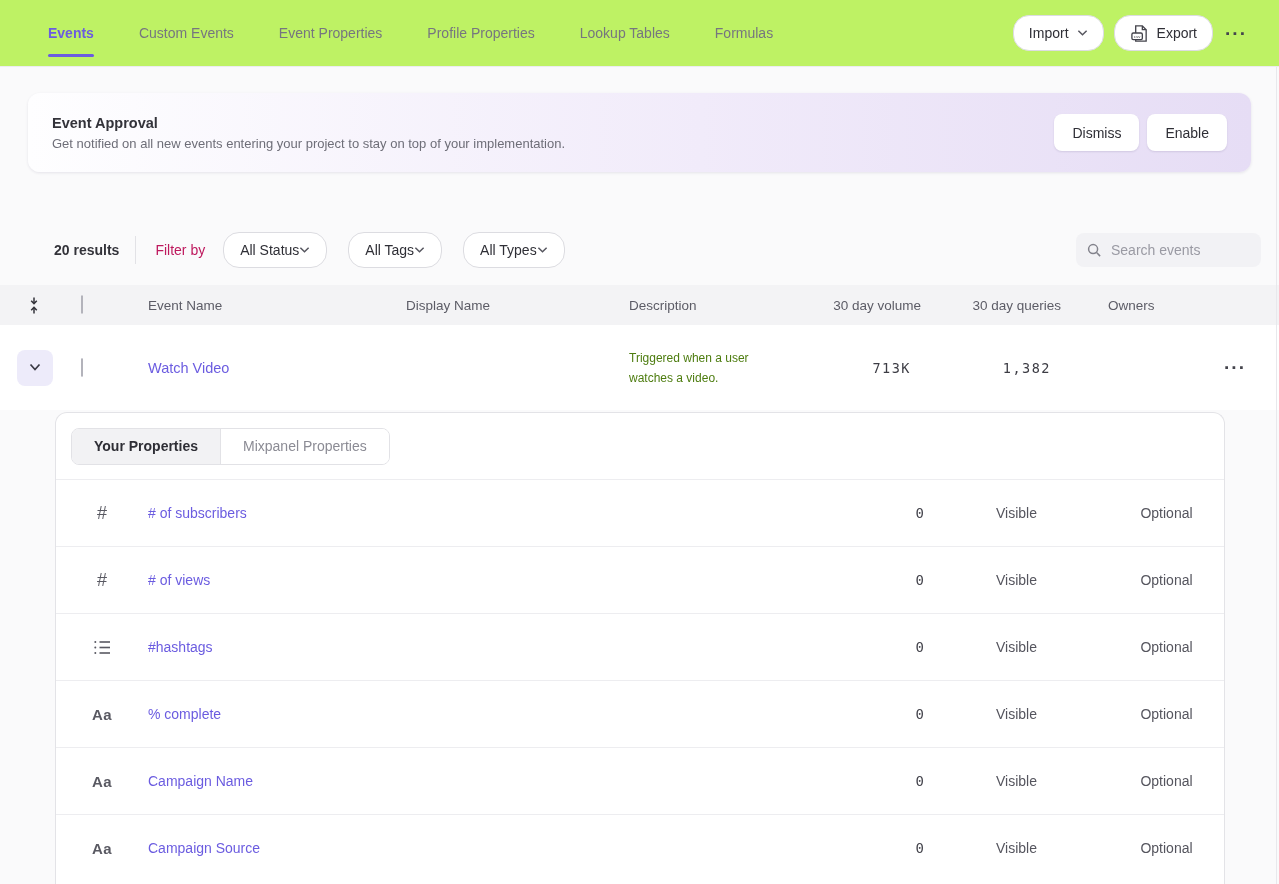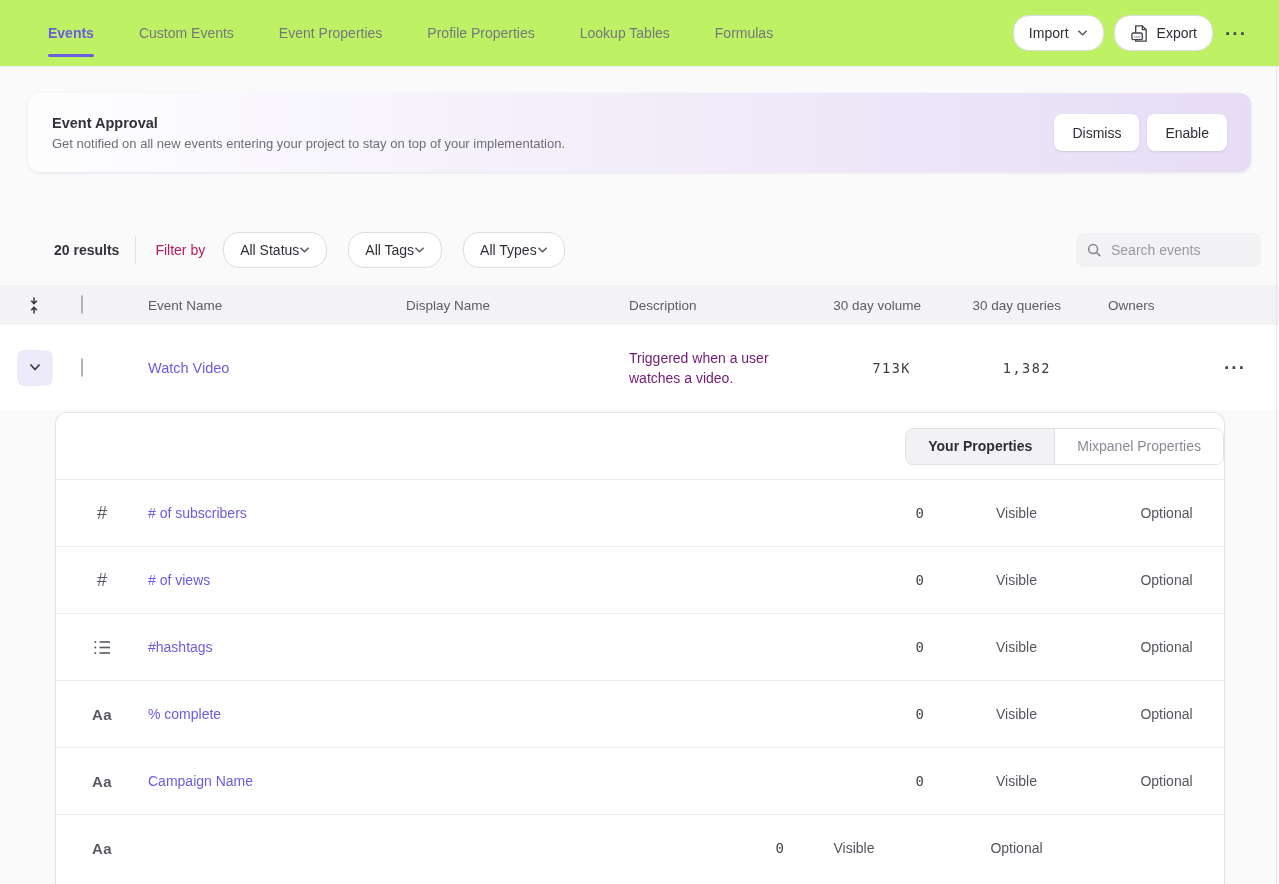--- a/index.html
+++ b/index.html
@@ -89,31 +89,31 @@
     background: #fff; margin-left: 15px; cursor: pointer;
   }
   .collapse-btn { width: 36px; height: 28px; display: flex; align-items: center; justify-content: center; margin-left: 16px; cursor: pointer; background: transparent; border: none; }
   .event-row { background: #fff; height: 85px; }
   .expand-btn {
     width: 36px; height: 36px; border-radius: 8px; background: #edebfa; border: none;
     display: flex; align-items: center; justify-content: center; margin-left: 17px; cursor: pointer;
   }
   .expand-btn svg { width: 12px; height: 9px; stroke: #3a3a44; fill: none; stroke-width: 1.7; }
   .link { color: #6b5ce0; font-size: 14.5px; cursor: pointer; text-decoration: none; margin-top: 24px; }
-  .desc-cell { font-size: 14px; color: #701a75; line-height: 20px; padding-left: 18px; }
+  .desc-cell { font-size: 12px; color: #4d7c0f; line-height: 20px; padding-left: 18px; }
   .mono { font-family: "DejaVu Sans Mono", monospace; font-size: 13.5px; color: #3c3c44; letter-spacing: 1.5px; }
   .val-pad { padding-right: 10px; }
   .row-actions { display: flex; justify-content: center; }
   
   .expanded-area { background: #fafafb; height: 474px; padding: 2px 0 0 55px; }
   .panel-card {
     width: 1170px; min-height: 480px; background: #fff;
     border: 1px solid #e3e3e7; border-bottom: none; border-radius: 12px 12px 0 0;
   }
-  .panel-tabs { height: 66px; display: flex; align-items: center; padding-left: 15px; justify-content: flex-end; }
+  .panel-tabs { height: 66px; display: flex; align-items: center; padding-left: 15px; }
   .segmented {
     display: inline-flex; border: 1px solid #e2e2e6; border-radius: 8px; overflow: hidden;
   }
   .seg-tab {
     height: 35px; display: flex; align-items: center; padding: 0 22px;
     font-size: 14px; cursor: pointer; background: #fff; color: #8b8b94; white-space: nowrap;
   }
   .seg-tab.active { background: #f2f2f4; color: #2e2e35; font-weight: 700; }
   .seg-tab:first-child { border-right: 1px solid #e2e2e6; }
   .prop-row {
@@ -309,20 +309,21 @@
       <div><a class="link prop-name">Campaign Name</a></div>
       <div class="prop-count">0</div>
       <div class="prop-meta">Visible</div>
       <div class="prop-meta">Optional</div>
     </div>
 
     <div class="prop-row">
       <div class="prop-icon">
           <span class="glyph-text">Aa</span>
         </div>
+      <div><a class="link prop-name">Campaign Source</a></div>
       <div class="prop-count">0</div>
       <div class="prop-meta">Visible</div>
       <div class="prop-meta">Optional</div>
     </div>
 
   </div>
 </div>
 
 <div class="right-edge"></div>
 

